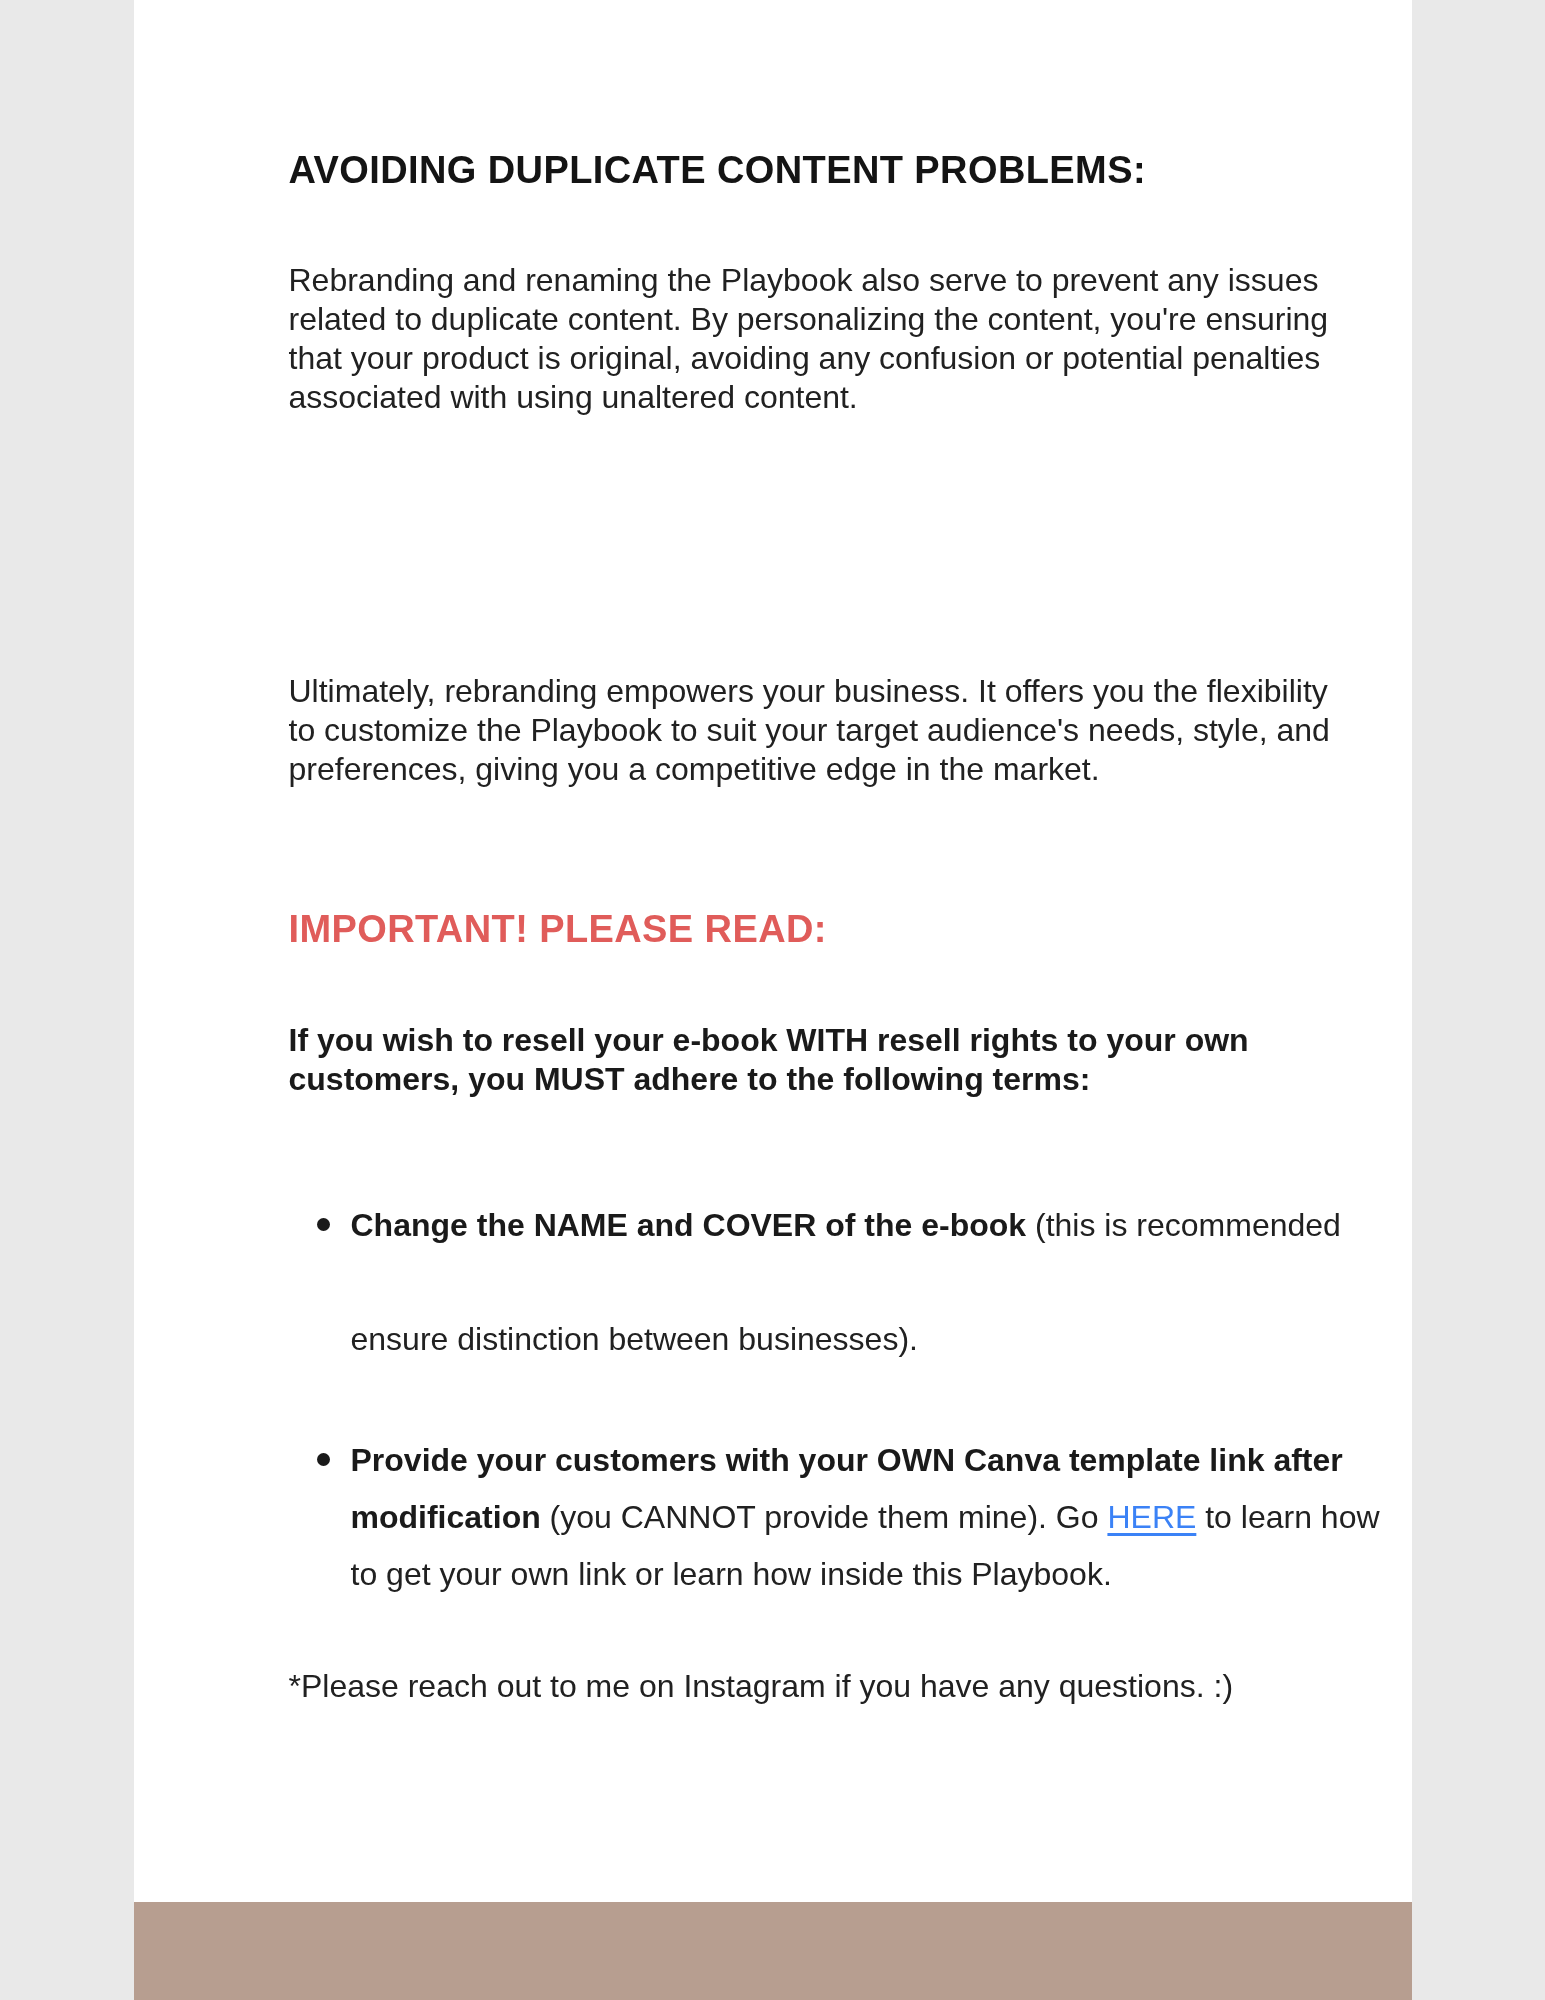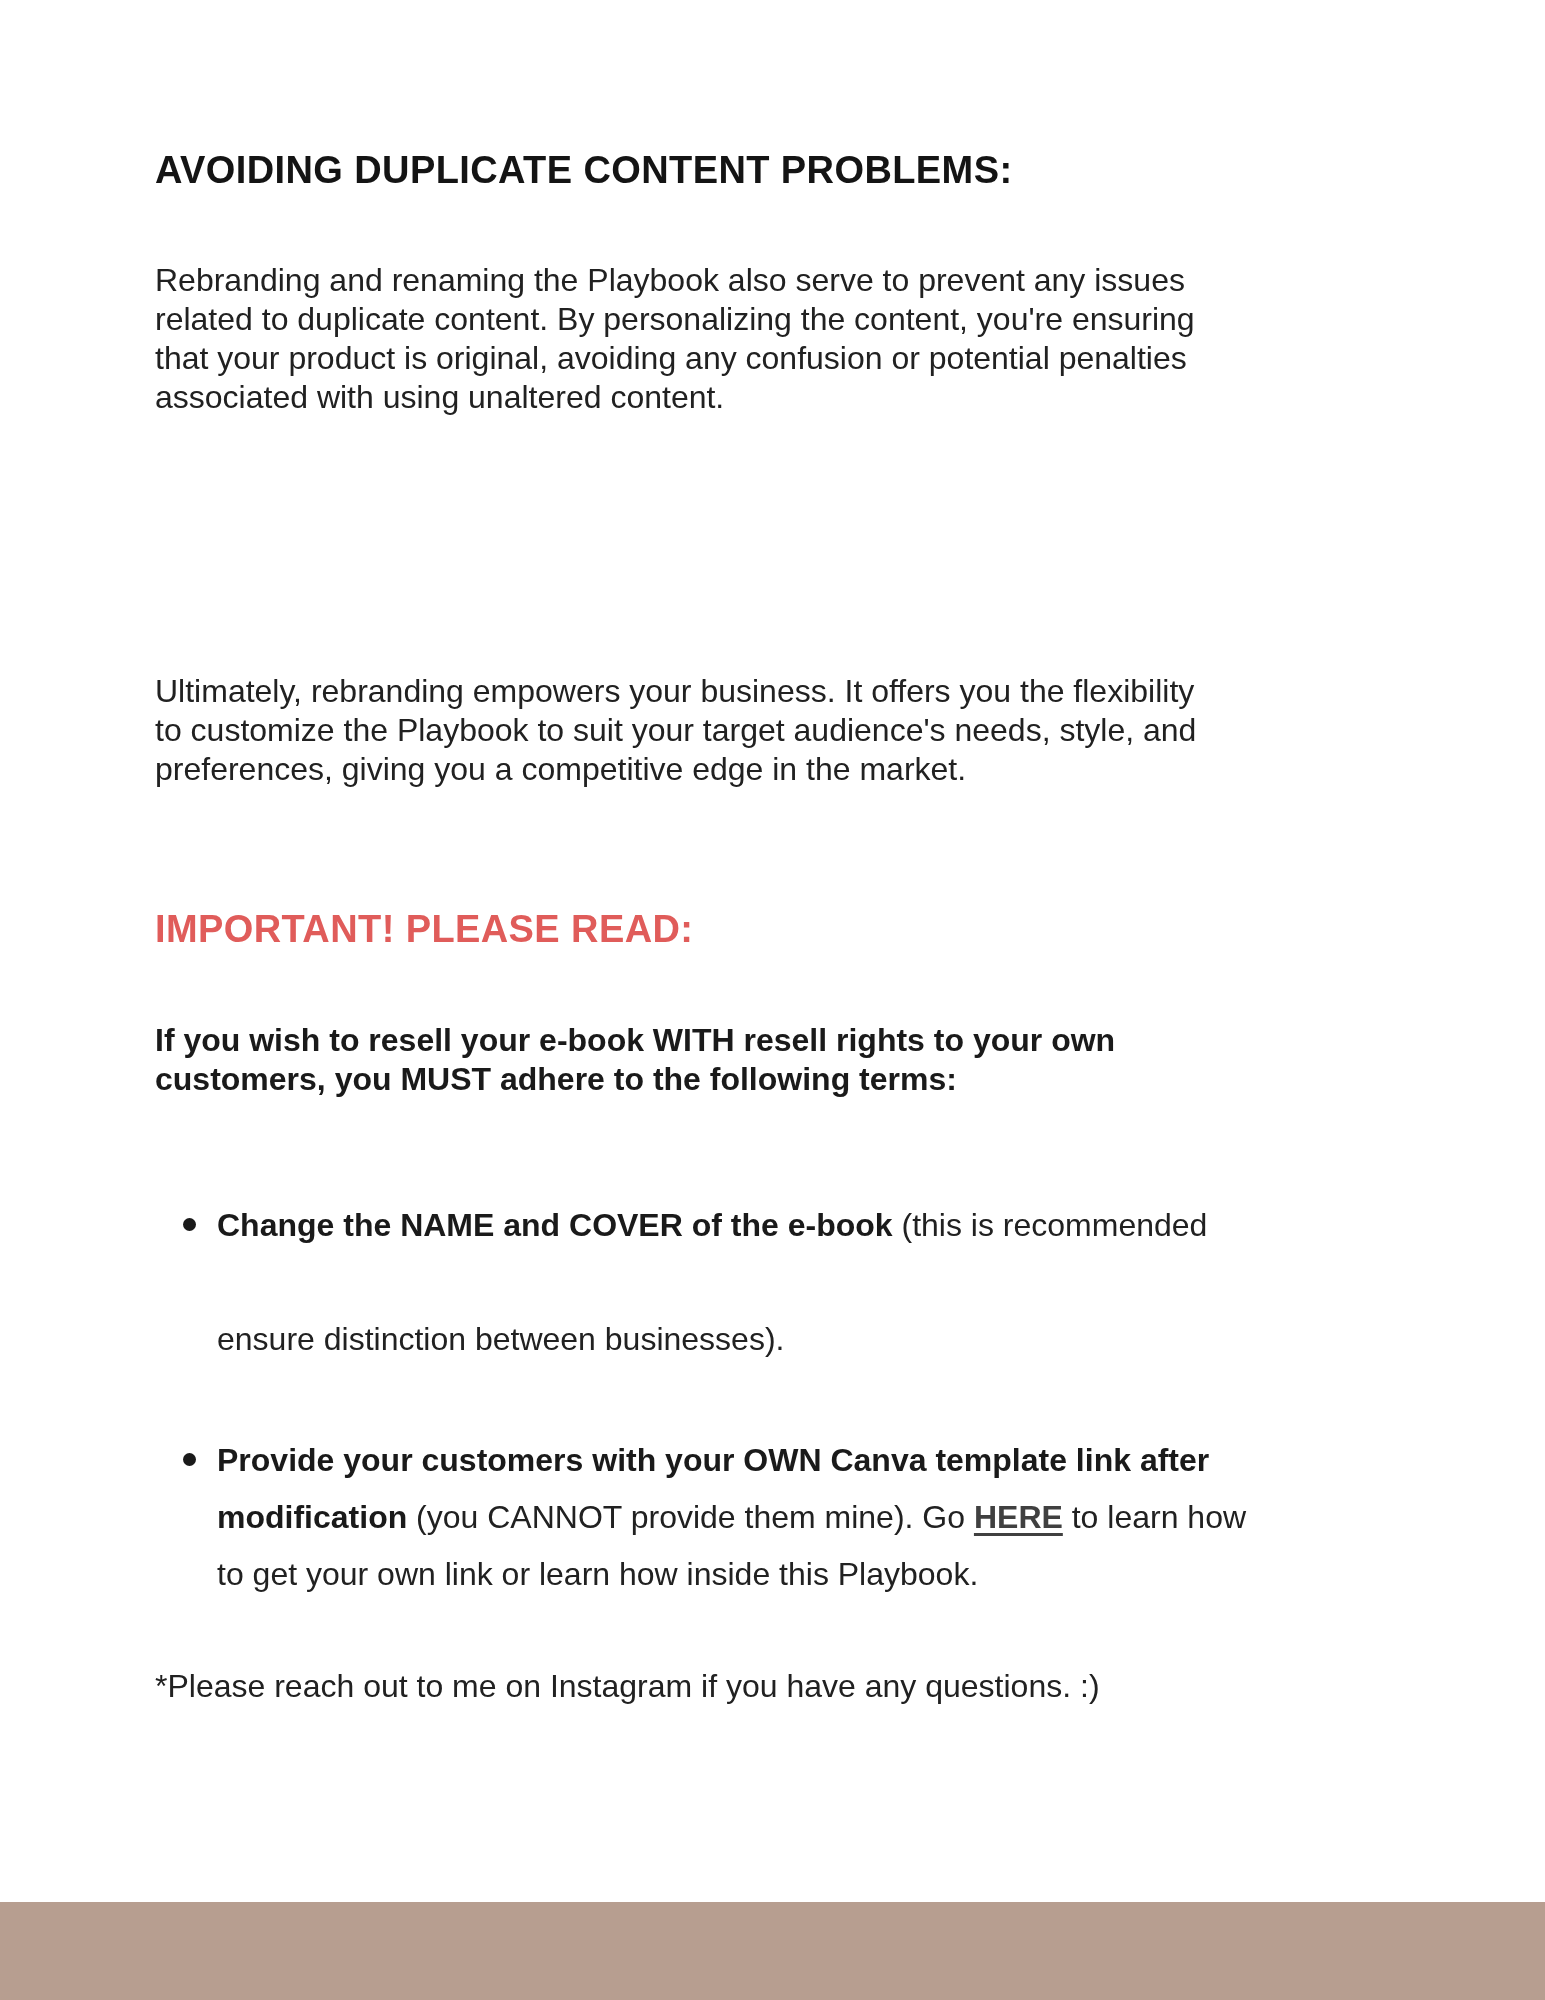--- a/index.html
+++ b/index.html
@@ -1,18 +1,18 @@
 <!DOCTYPE html>
 <html><head>
 <meta charset="utf-8">
 <style>
   html, body { margin: 0; padding: 0; background: #e9e9e9; }
   .page {
     position: relative;
-    width: 1545px;
+    width: 1278px;
     height: 2000px;
     margin: 0 auto;
     background: #ffffff;
     overflow: hidden;
     font-family: "Liberation Sans", sans-serif;
   }
   .abs { position: absolute; left: 155px; }
   .heading {
     font-weight: bold;
     font-size: 38px;
@@ -51,22 +51,22 @@
     position: absolute;
     left: 28px;
     top: 21px;
     width: 13px;
     height: 13px;
     border-radius: 50%;
     background: #1a1a1a;
   }
   .seg-bold { font-weight: bold; color: #1a1a1a; }
   a.seg-link {
-    color: #404040;
-    font-weight: bold;
+    color: #3b82f6;
+    font-weight: normal;
     text-decoration: underline;
     text-decoration-thickness: 3px;
     text-underline-offset: 5px;
     text-align: right;
   }
   .footer-bar {
     position: absolute;
     left: 0;
     top: 1902px;
     width: 1545px;

